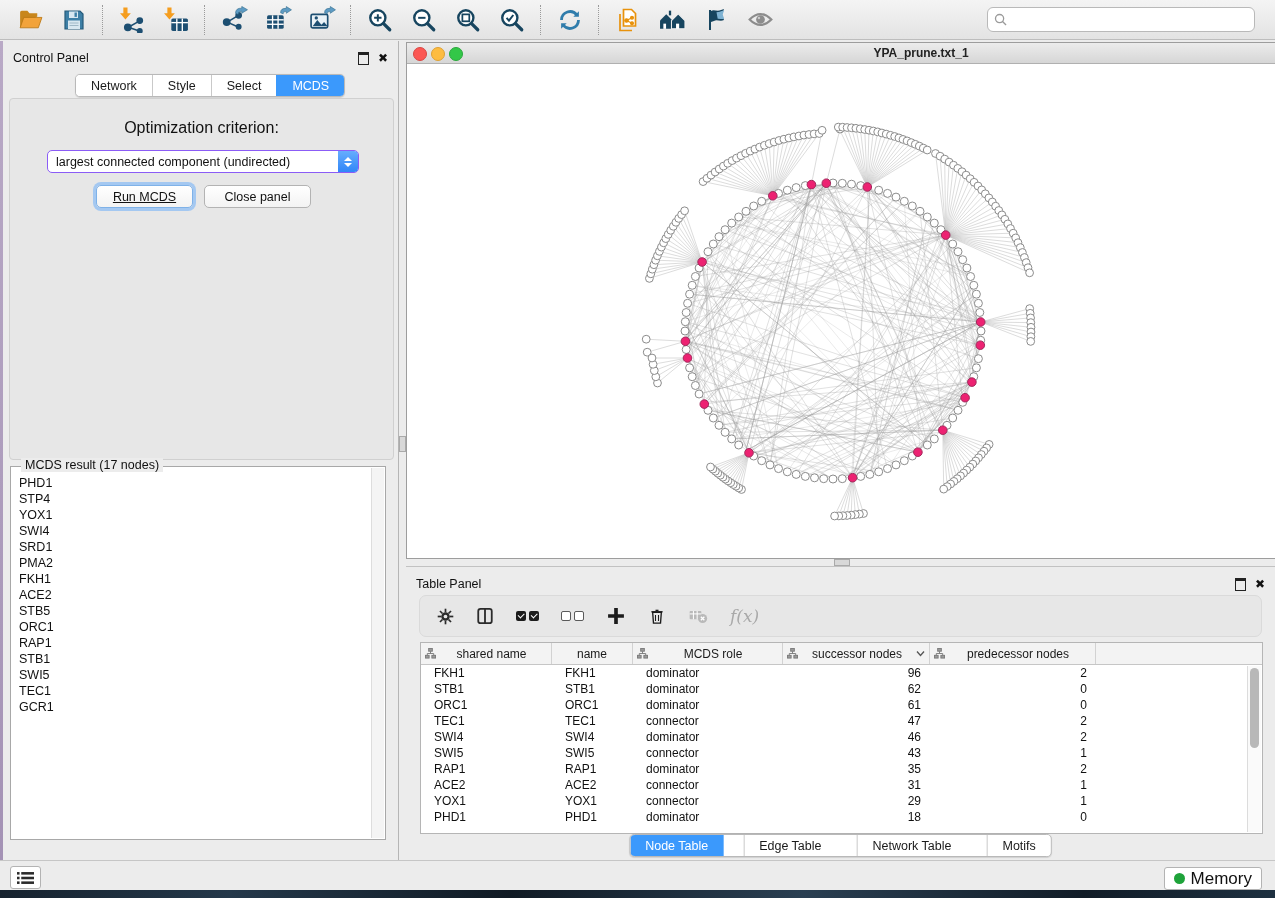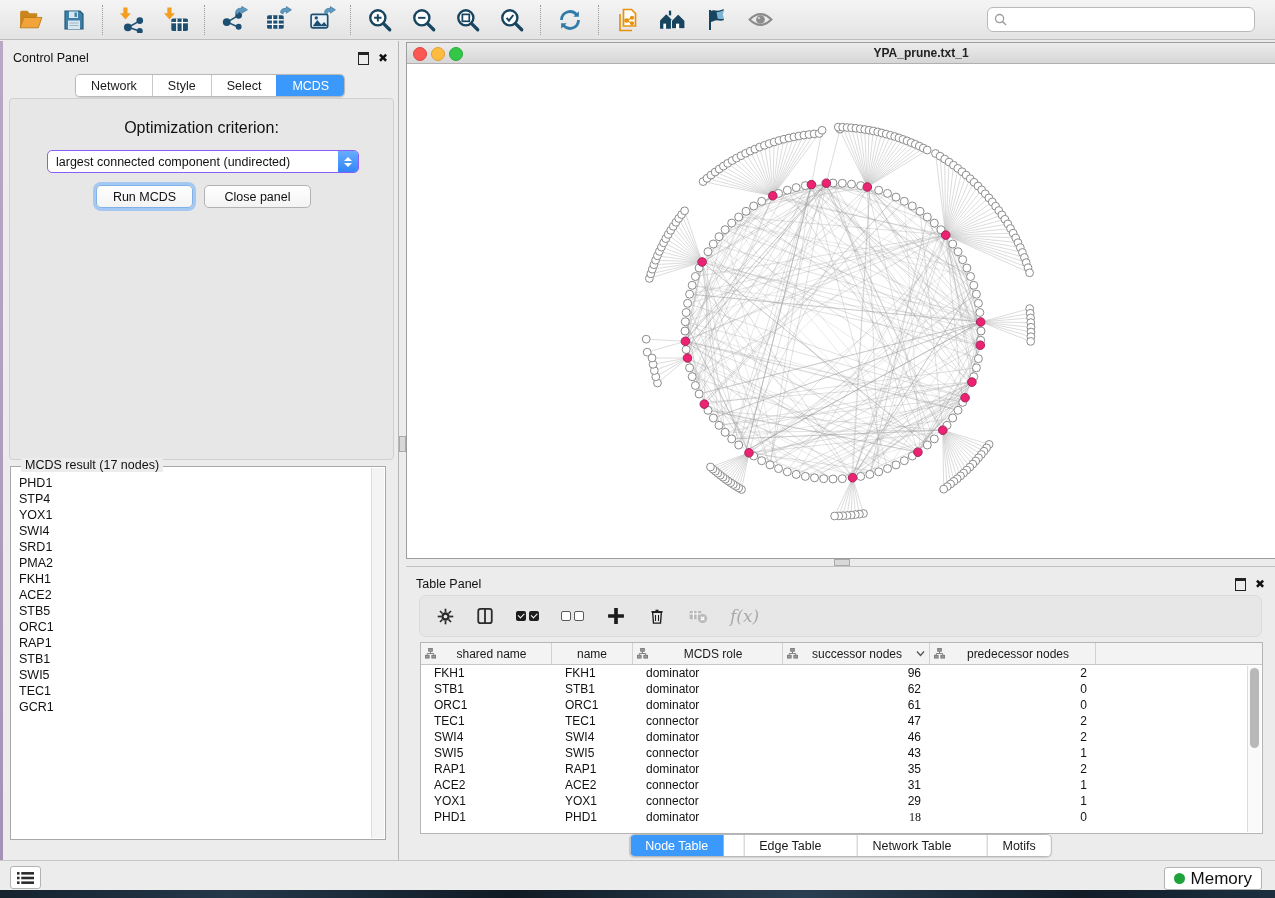--- a/index.html
+++ b/index.html
@@ -32,21 +32,21 @@
   .cp-tabs{left:72px;top:33px;}
   .cp-box{position:absolute;left:6px;top:57px;width:383px;height:360px;background:#e7e7e7;border:1px solid #d0d0d0;border-radius:4px;}
   .crit-label{margin-top:20px;text-align:center;font-size:16px;color:#111;}
   .dropdown{position:absolute;left:37px;top:51px;width:312px;height:23px;background:#fff;border:1px solid #8b5cf6;border-radius:5px;display:flex;align-items:center;box-sizing:border-box;overflow:hidden;}
   .dropdown .val{flex:1;font-size:12.5px;padding-left:8px;color:#111;white-space:nowrap;overflow:hidden;}
   .dd-cap{width:20px;align-self:stretch;background:linear-gradient(#66adfd,#3186f8);display:flex;flex-direction:column;align-items:center;justify-content:center;gap:2px;}
   .dd-cap i{display:block;width:0;height:0;border-left:4px solid transparent;border-right:4px solid transparent;}
   .dd-up{border-bottom:4px solid #fff;}
   .dd-dn{border-top:4px solid #fff;}
   .btn{position:absolute;height:23px;background:linear-gradient(#ffffff,#f3f3f3);border:1px solid #b3b3b3;border-radius:5px;font-size:12.5px;color:#111;display:flex;align-items:center;justify-content:center;box-sizing:border-box;}
-  .btn-focus{border-color:#7fb2e8;box-shadow:0 0 0 3px rgba(110,175,250,.55);}
+  .btn-focus{border-color:#7fb2e8;box-shadow:0 0 0 3px rgba(110,175,250,.55);text-decoration:underline;}
   .groupbox{position:absolute;left:7px;top:425px;width:376px;height:374px;border:1px solid #a8a8a8;background:#fff;box-sizing:border-box;}
   .legend{position:absolute;top:-9px;left:10px;background:#ececec;padding:0 4px;font-size:12.5px;color:#111;}
   .mcds-list{position:absolute;left:1px;top:8px;right:13px;bottom:1px;overflow:hidden;}
   .mcds-item{font-size:12.5px;color:#111;height:16px;line-height:16px;padding-left:7px;}
   .list-scroll{position:absolute;top:1px;right:1px;bottom:1px;width:12px;background:#f4f4f4;border-left:1px solid #ddd;}
   
   .vsplit{position:absolute;left:399px;top:41px;width:7px;height:819px;background:#ececec;}
   .vsplit .grip{position:absolute;left:0px;top:395px;width:7px;height:16px;background:#d8d8d8;border:1px solid #aaa;box-sizing:border-box;}
   .hsplit{position:absolute;left:406px;top:559px;width:869px;height:7px;background:#ececec;}
   .hsplit .grip{position:absolute;left:428px;top:0;width:16px;height:7px;background:#d8d8d8;border:1px solid #aaa;box-sizing:border-box;}
@@ -1169,21 +1169,21 @@
             <div class="td txt" style="width: 131px;">YOX1</div>
             <div class="td txt" style="width: 81px;">YOX1</div>
             <div class="td txt" style="width: 150px;">connector</div>
             <div class="td num" style="width: 147px;">29</div>
             <div class="td num" style="width: 166px;">1</div>
           </div>
           <div class="tr">
             <div class="td txt" style="width: 131px;">PHD1</div>
             <div class="td txt" style="width: 81px;">PHD1</div>
             <div class="td txt" style="width: 150px;">dominator</div>
-            <div class="td num" style="width: 147px; font-family: Liberation Serif, serif;">18</div>
+            <div class="td num" style="width: 147px;">18</div>
             <div class="td num" style="width: 166px;">0</div>
           </div>
         </div>
       <div class="tscroll">
           <div class="thumb"></div>
         </div>
     </div>
     <div class="seg-bar tp-tabs" id="tp-tabs">
         <div class="seg seg-active">Node Table</div>
         <div class="seg">Edge Table</div>

